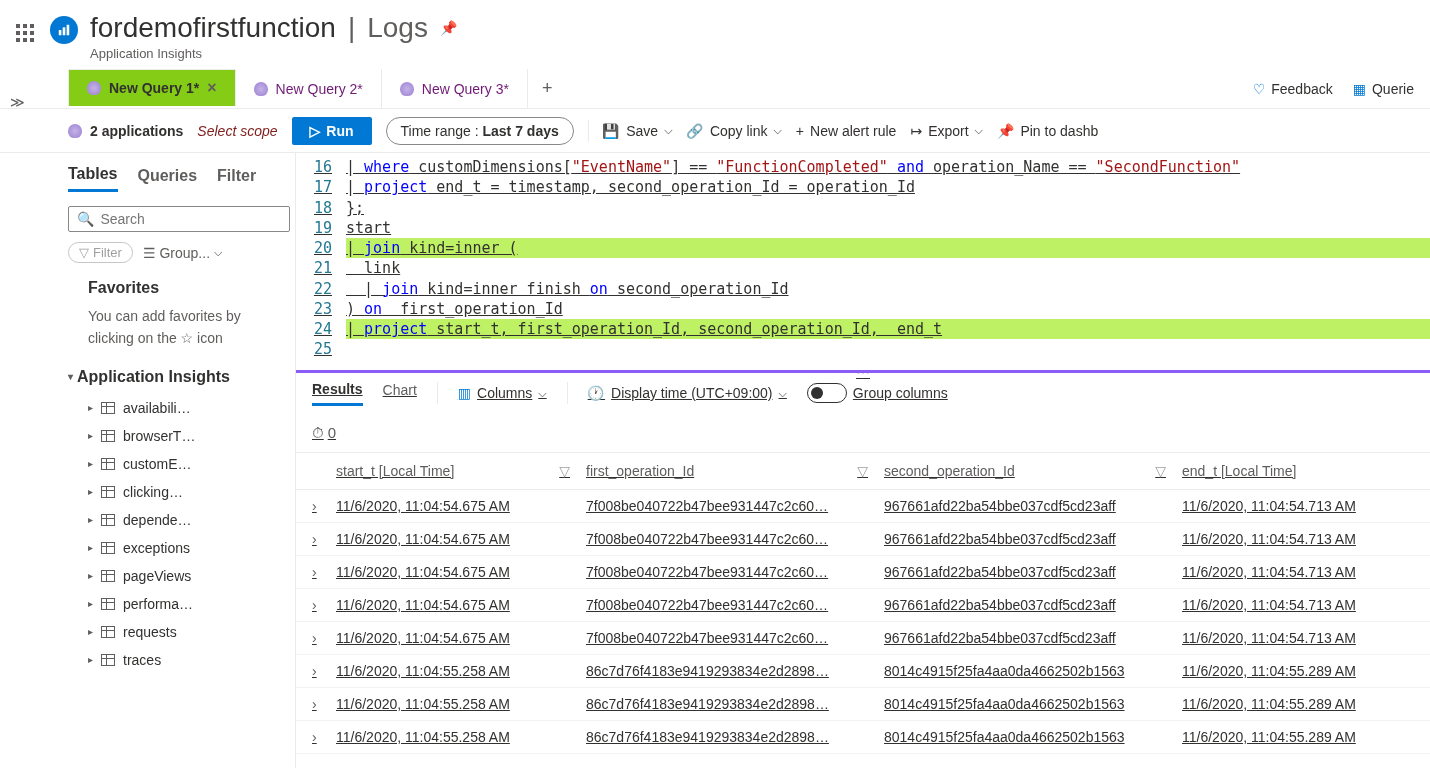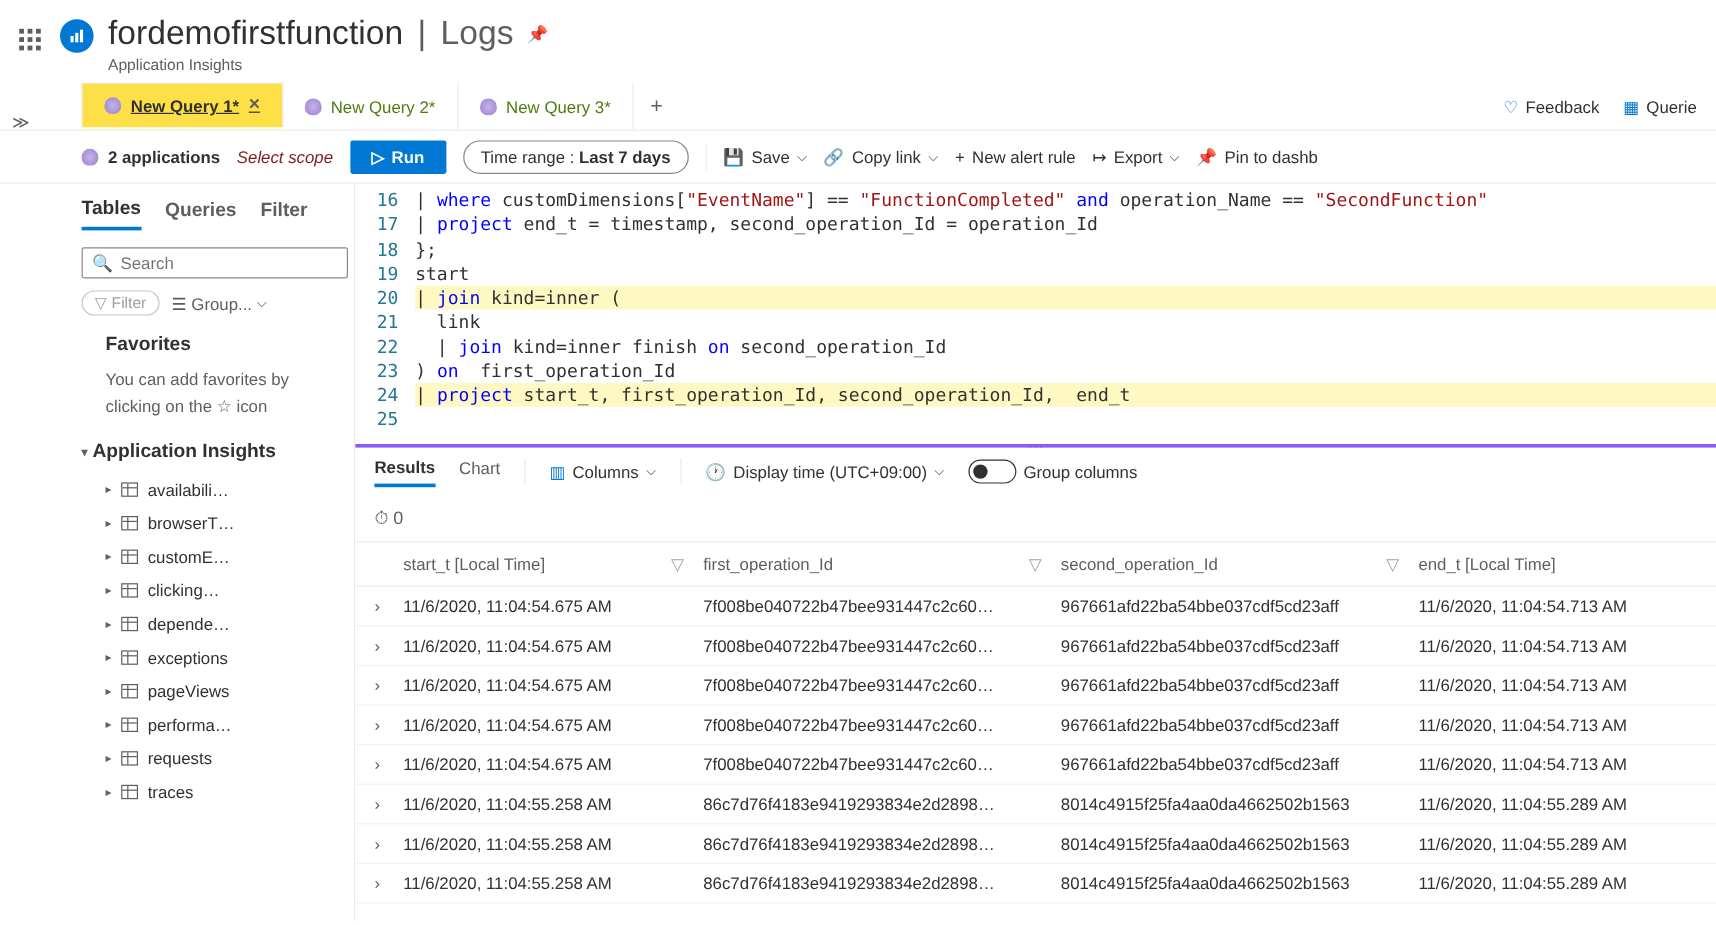--- a/index.html
+++ b/index.html
@@ -17,22 +17,22 @@
 .title-sep { font-size: 28px; font-weight: 300; color: #605e5c; }
 .title-sub { font-size: 28px; font-weight: 300; color: #605e5c; }
 .pin-icon { color: #605e5c; cursor: pointer; }
 .subtitle { font-size: 13px; color: #605e5c; margin-top: 2px; }
 
 
 .expand-toggle { position: absolute; left: 10px; top: 94px; color: #605e5c; cursor: pointer; }
 
 
 .tabs-bar { display: flex; align-items: center; border-bottom: 1px solid #edebe9; height: 40px; padding-left: 68px; }
-.tab { display: flex; align-items: center; padding: 0 18px; height: 100%; gap: 8px; border-right: 1px solid #edebe9; cursor: pointer; font-size: 14px; color: #4d7c0f; position: relative; }
-.tab.active { background: #fde047; border-top: 1px solid #edebe9; border-left: 1px solid #edebe9; border-bottom: 2px solid #fff; margin-bottom: -1px; font-weight: 600; color: #323130; text-decoration: underline; }
+.tab { display: flex; align-items: center; padding: 0 18px; height: 100%; gap: 8px; border-right: 1px solid #edebe9; cursor: pointer; font-size: 14px; color: #701a75; position: relative; }
+.tab.active { background: #84cc16; border-top: 1px solid #edebe9; border-left: 1px solid #edebe9; border-bottom: 2px solid #fff; margin-bottom: -1px; font-weight: 600; color: #323130; }
 .tab-bulb { width: 14px; height: 14px; background: radial-gradient(circle, #c5b3e6, #9b7fd4); border-radius: 50% 50% 45% 45%; }
 .tab-close { color: #605e5c; font-size: 16px; cursor: pointer; }
 .tab-add { padding: 0 14px; color: #605e5c; cursor: pointer; font-size: 18px; }
 .tabs-spacer { flex: 1; }
 .tabs-right { display: flex; align-items: center; gap: 20px; padding-right: 16px; }
 .tabs-right-item { display: flex; align-items: center; gap: 6px; color: #323130; cursor: pointer; }
 .heart-icon { color: #0078d4; }
 
 
 .toolbar { display: flex; align-items: center; height: 44px; padding: 0 16px 0 68px; border-bottom: 1px solid #edebe9; gap: 14px; }
@@ -60,28 +60,28 @@
 .favorites-title { font-weight: 600; font-size: 16px; margin: 8px 0 8px 20px; }
 .favorites-text { color: #605e5c; font-size: 14px; line-height: 1.6; margin: 0 0 18px 20px; }
 .tree-section { font-weight: 600; font-size: 16px; margin-bottom: 8px; display: flex; align-items: center; gap: 4px; cursor: pointer; }
 .tree-item { display: flex; align-items: center; gap: 8px; padding: 6px 0 6px 20px; cursor: pointer; font-size: 14px; color: #323130; }
 .tree-caret { font-size: 10px; color: #605e5c; }
 .table-icon { width: 14px; height: 12px; border: 1px solid #605e5c; display: inline-block; position: relative; }
 .table-icon::before { content: ''; position: absolute; top: 3px; left: 0; right: 0; height: 1px; background: #605e5c; }
 .table-icon::after { content: ''; position: absolute; top: 0; bottom: 0; left: 4px; width: 1px; background: #605e5c; }
 
 
-.content { flex: 1; display: flex; flex-direction: column; overflow: hidden; position: relative; }
+.content { flex: 1; display: flex; flex-direction: column; overflow: hidden; position: relative; text-decoration: underline; }
 .editor { font-family: Consolas, Monaco, monospace; font-size: 15px; line-height: 1.35; padding: 4px 0; overflow: auto; }
 .editor-line { display: flex; }
 .line-num { width: 50px; text-align: right; padding-right: 14px; color: #237893; user-select: none; }
 .line-code { flex: 1; white-space: pre; }
 .kw-blue { color: #0000ff; }
 .kw-red { color: #a31515; }
-.hl { background: #fef9c3; }
+.hl { background: #bef264; }
 
 .splitter { height: 6px; cursor: ns-resize; text-align: center; color: #a19f9d; font-size: 14px; }
 
 
 .results-toolbar { display: flex; align-items: center; height: 44px; padding: 0 16px; gap: 20px; border-top: 3px solid #8b5cf6; }
 .results-tab { font-weight: 600; padding-bottom: 6px; cursor: pointer; }
 .results-tab.active { border-bottom: 3px solid #0078d4; }
 .results-tab.inactive { font-weight: 400; color: #605e5c; }
 .vsep { width: 1px; height: 22px; background: #edebe9; }
 .columns-btn, .display-time, .group-cols { display: flex; align-items: center; gap: 6px; cursor: pointer; }

